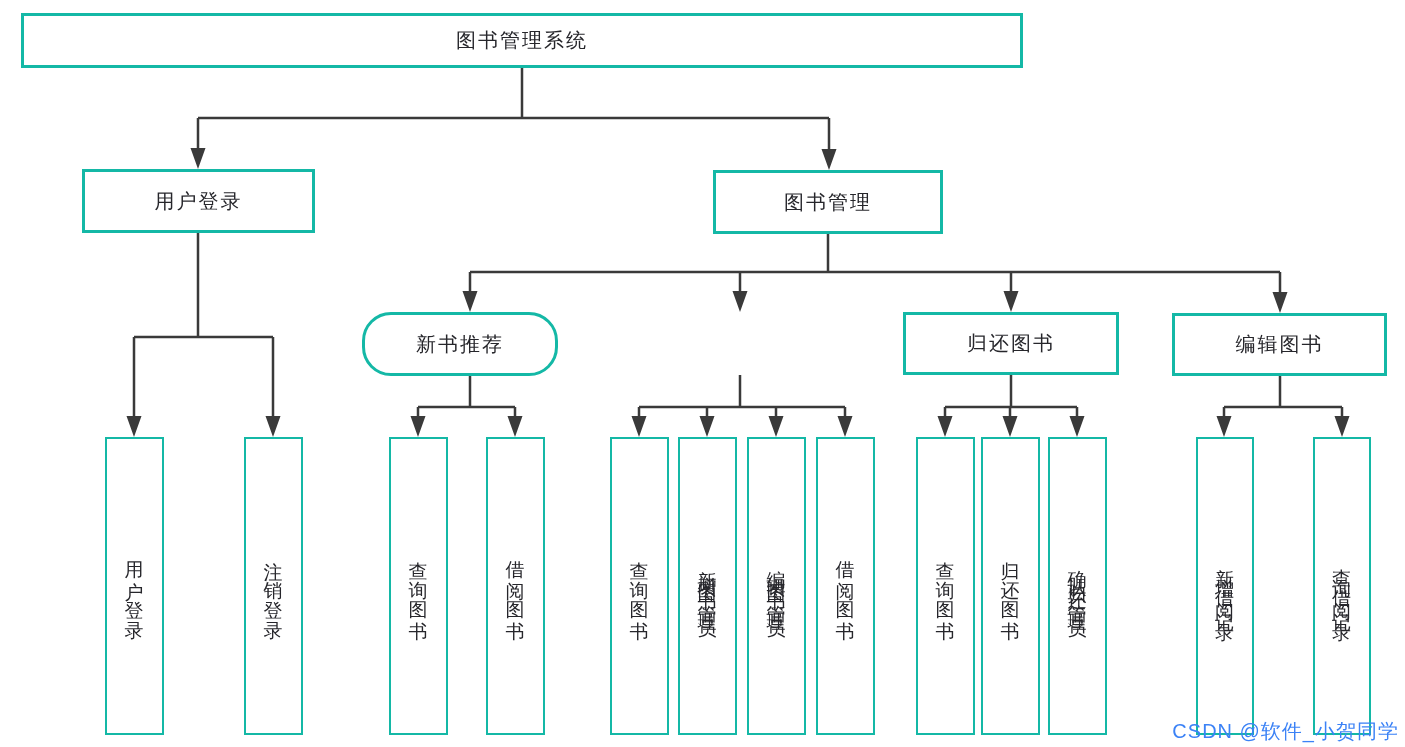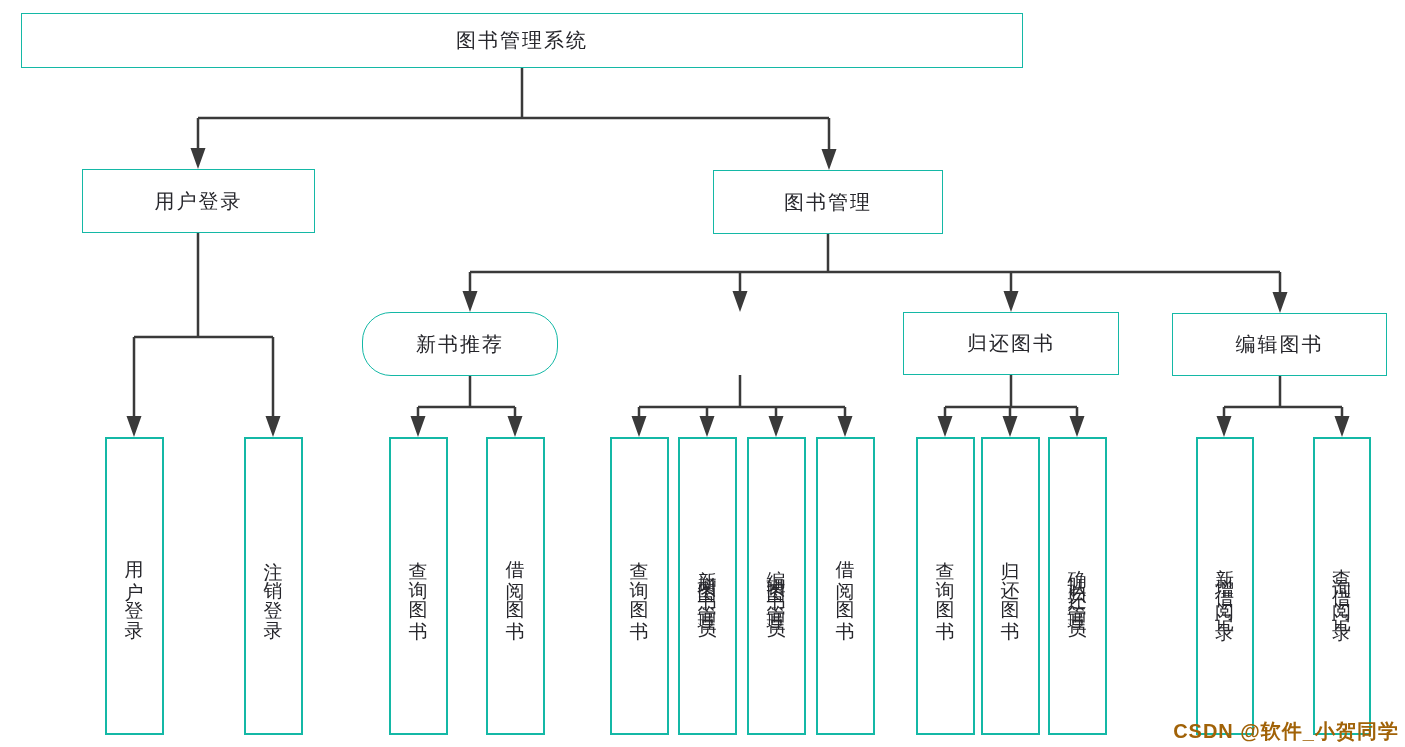--- a/index.html
+++ b/index.html
@@ -15,21 +15,21 @@
     position: absolute;
     left: 0; top: 0;
     width: 1405px; height: 747px;
     z-index: 1;
     pointer-events: none;
   }
   .node {
     position: absolute;
     box-sizing: border-box;
     background: #ffffff;
-    border: 1px solid #14b8a6;
+    border: 3px solid #14b8a6;
     color: #26262b;
     display: flex;
     align-items: center;
     justify-content: center;
     z-index: 2;
   }
   .hbox {
     font-size: 20px;
     letter-spacing: 2px;
     white-space: nowrap;
@@ -50,24 +50,23 @@
     white-space: nowrap;
   }
   .vbox.med .vtext { letter-spacing: 11px; }
   .vbox.long .vtext { letter-spacing: 7px; }
   .watermark {
     position: absolute;
     right: 6px;
     bottom: 2px;
     font-size: 20px;
     letter-spacing: 1px;
-    color: #a16207;
+    color: #3b82f6;
     z-index: 5;
     white-space: nowrap;
-    font-weight: bold;
   }
 </style>
 </head>
 <body>
 
 <div class="canvas">
 
   <svg class="connectors" viewBox="0 0 1405 747" xmlns="http://www.w3.org/2000/svg">
 
     <path d="M522 68 V118 M198 118 H829 M198 118 V153 M829 118 V154

